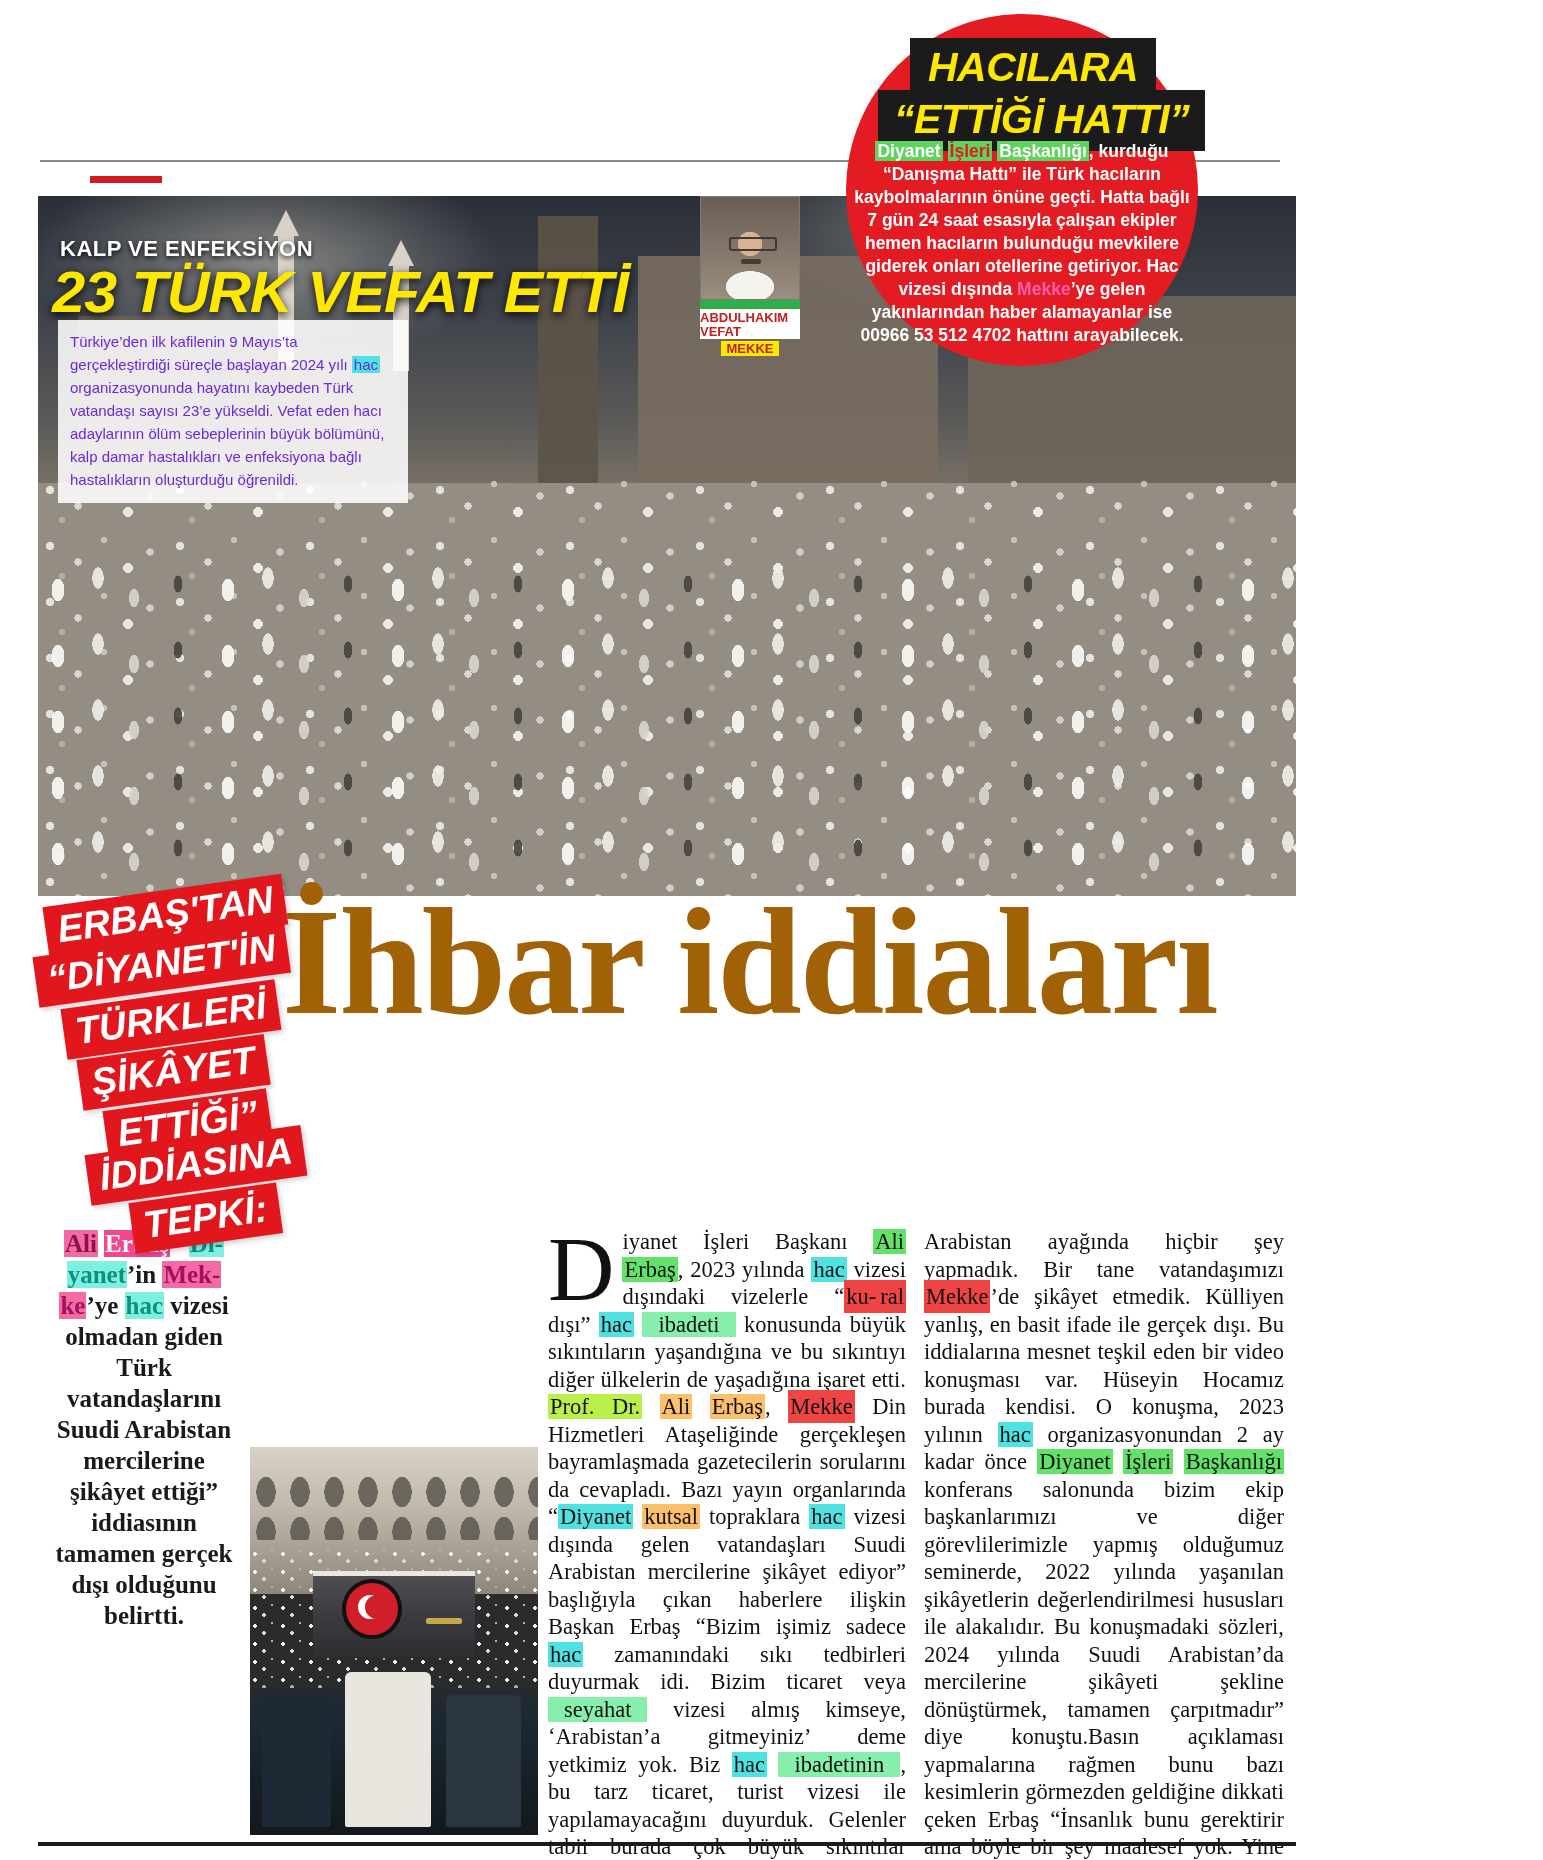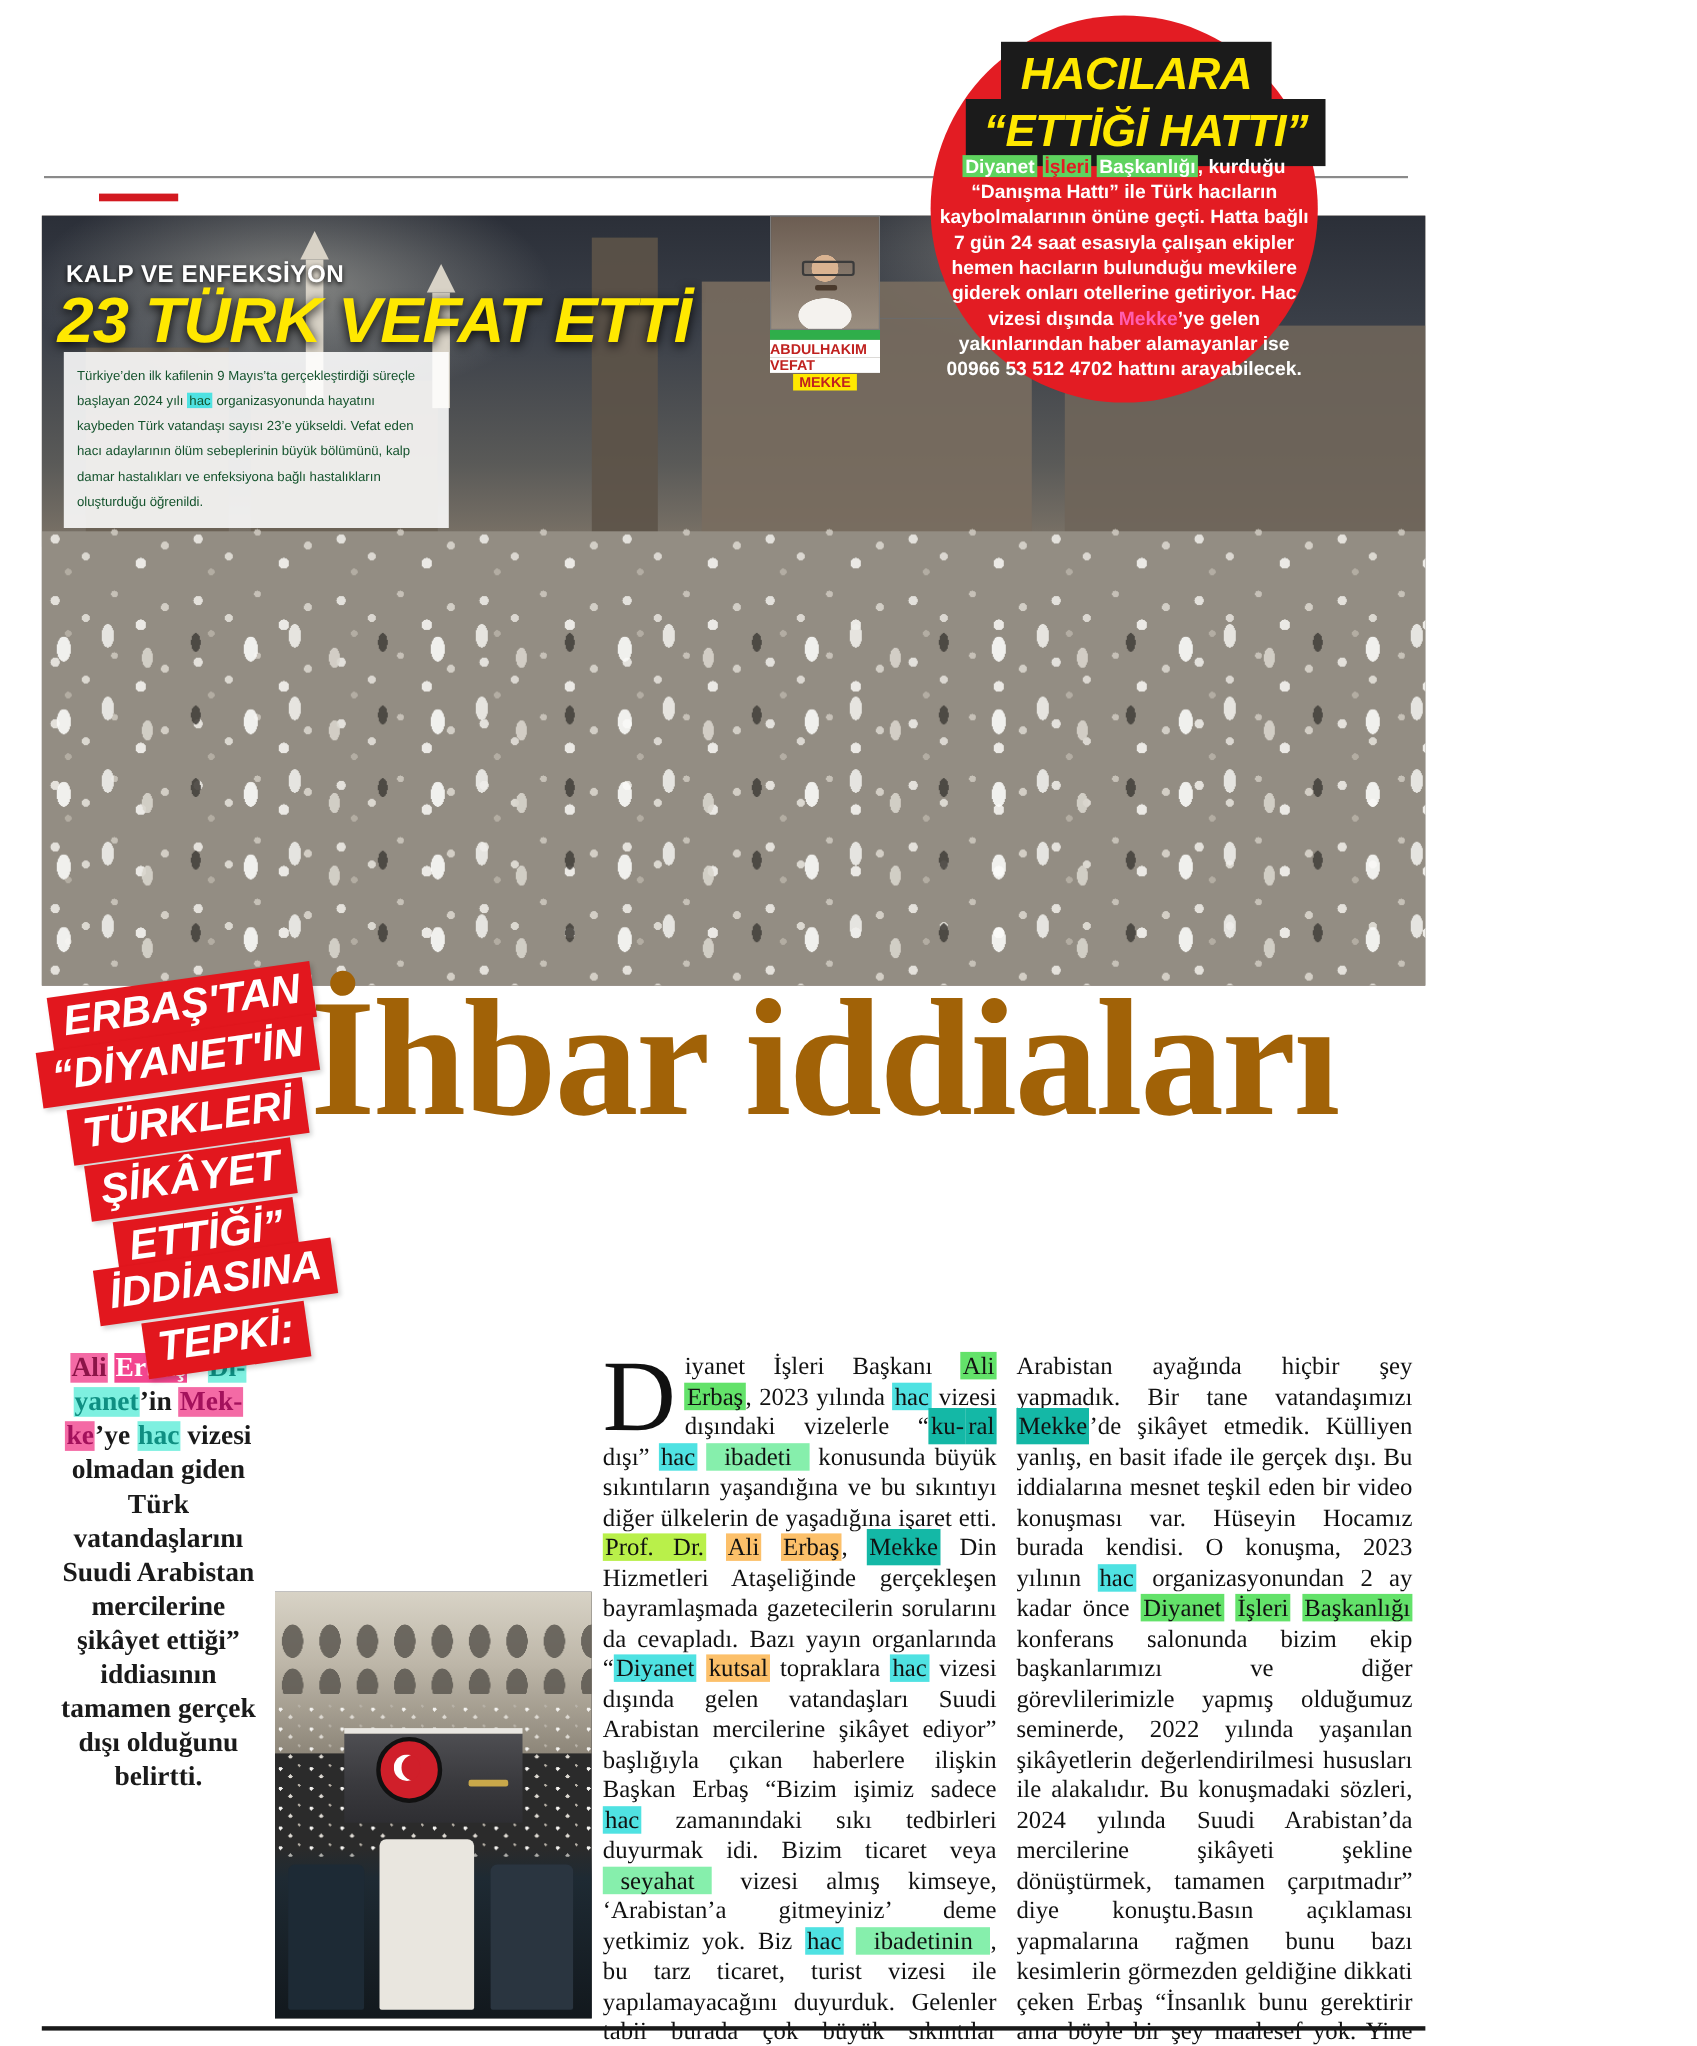--- a/index.html
+++ b/index.html
@@ -99,24 +99,24 @@
     font-weight:bold; font-style:italic; font-size:58px;
     letter-spacing:-1px;
     text-shadow: 0 3px 10px rgba(0,0,0,.95);
     transform: scaleX(1.02);
   }
   .tl-body {
     position:absolute; left:58px; top:320px; width:350px;
     background: rgba(255,255,255,.88);
     padding:10px 12px 12px 12px;
     font-family:"Liberation Sans", sans-serif;
-    font-size:12px; line-height:23px; color:#14532d;
+    font-size:15px; line-height:23px; color:#6d28d9;
   }
   .hl-cyan { background:#4fe2e2; padding:0 2px; }
-  .hl-pink-d { background:#14b8a6; padding:4px 2px; }
+  .hl-pink-d { background:#ef4444; padding:4px 2px; }
   .hl-yellow { background:#86efac; padding:0 16px; }
   .hl-green { background:#63e26a; padding:0 2px; }
   .hl-orange { background:#fcc06a; padding:0 2px; }
   .hl-lime { background:#b9f04a; padding:0 2px; }
 
   
   .portrait-wrap {
     position:absolute; left:700px; top:196px; width:100px; height:150px;
     z-index:6;
   }

